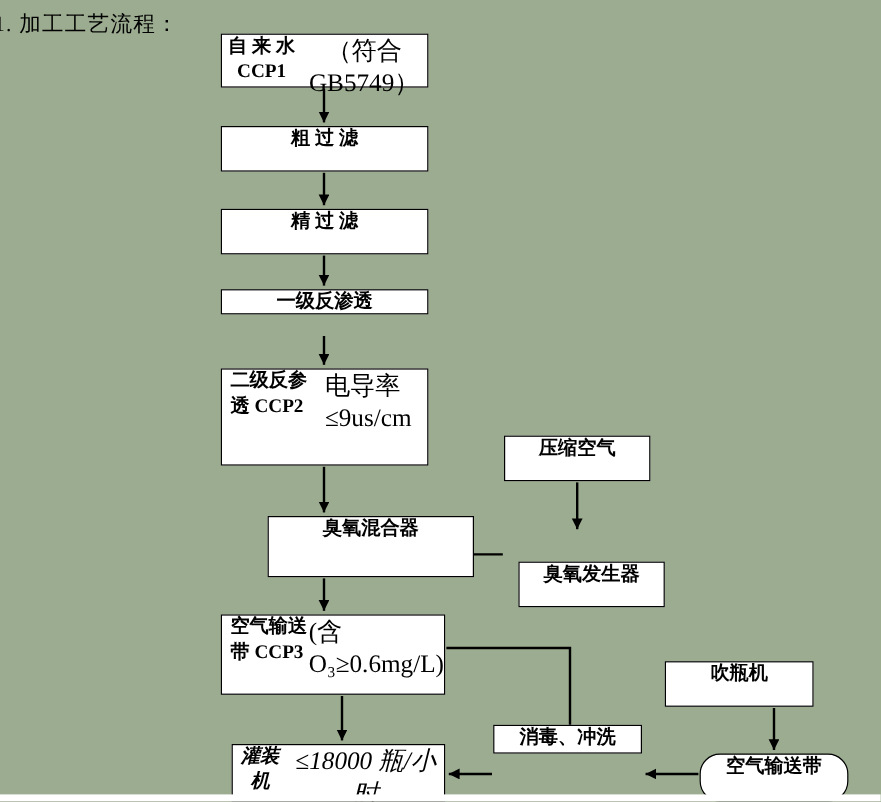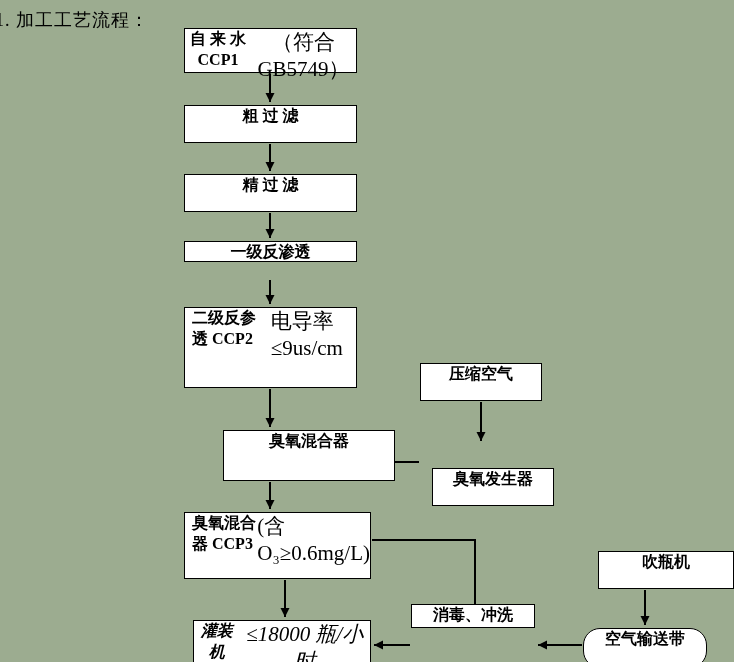--- a/index.html
+++ b/index.html
@@ -34,21 +34,21 @@
   
   #n-tap-water        { left:184px; top:28px;  width:173px; height:45px; }
   #n-coarse-filter    { left:184px; top:105px; width:173px; height:38px; }
   #n-fine-filter      { left:184px; top:174px; width:173px; height:38px;text-align:center; }
   #n-ro-stage1        { left:184px; top:241px; width:173px; height:21px; }
   #n-ro-stage2        { left:184px; top:307px; width:173px; height:81px;justify-content:flex-end; }
   #n-compressed-air   { left:420px; top:363px; width:122px; height:38px; }
   #n-ozone-mixer      { left:184px; top:430px; width:172px; height:51px;margin-left:39px; }
   #n-ozone-generator  { left:432px; top:444px; width:122px; height:38px;margin-top:24px; }
   #n-ozone-sterilizer { left:184px; top:512px; width:187px; height:67px; }
-  #n-blow-molder      { left:598px; top:551px; width:136px; height:38px;justify-content:center; }
+  #n-blow-molder      { left:554px; top:551px; width:124px; height:38px;justify-content:center; }
   #n-filling-machine  { left:193px; top:620px; width:178px; height:48px;font-style:italic; }
   #n-disinfect-rinse  { left:411px; top:604px; width:124px; height:24px; }
   #n-air-conveyor     { left:583px; top:628px; width:124px; height:40px;border-radius:17px; }
 
   #arrow-layer {
     position:absolute; left:0; top:0;
     width:734px; height:668px;
     pointer-events:none;
   }
   #arrow-layer line, #arrow-layer polyline {
@@ -116,21 +116,21 @@
 
 <div class="node center" id="n-ozone-mixer">
   <div class="t">臭氧混合器</div>
 </div>
 
 <div class="node center" id="n-ozone-generator">
   <div class="t">臭氧发生器</div>
 </div>
 
 <div class="node leftpad" id="n-ozone-sterilizer">
-  <div class="t">臭氧混合器 CCP3</div>
+  <div class="t">空气输送带 CCP3</div>
   <div class="s">(含 O₃≥0.6mg/L)</div>
 </div>
 
 <div class="node center" id="n-blow-molder">
   <div class="t">吹瓶机</div>
 </div>
 
 <div class="node center" id="n-filling-machine">
   <div class="t">灌装机</div>
   <div class="s">≤18000 瓶/小时</div>

